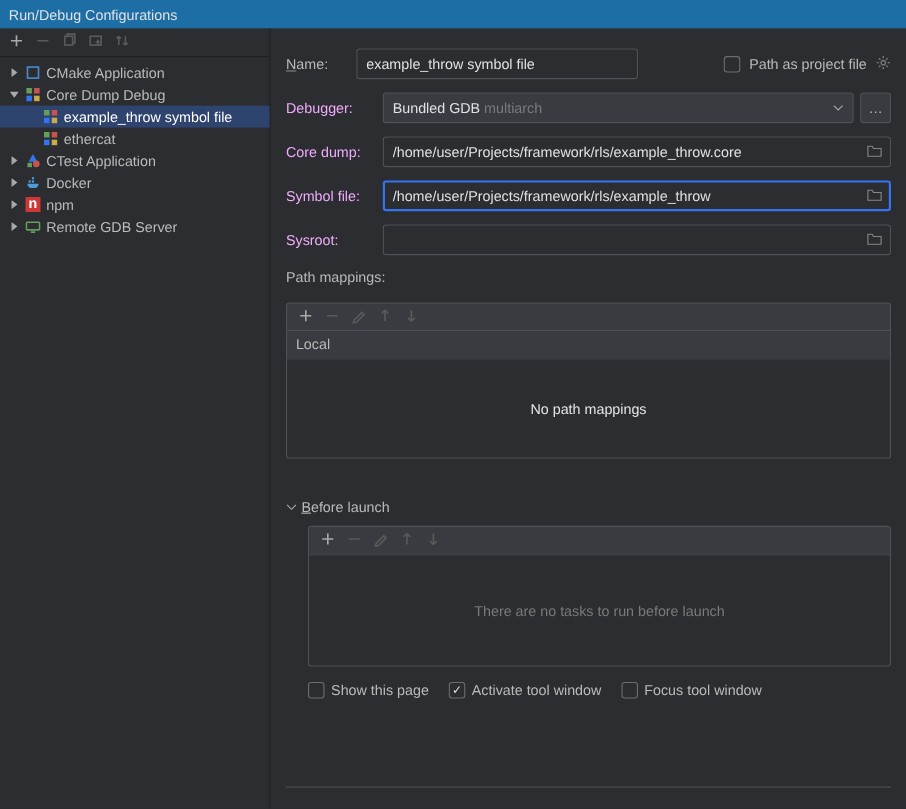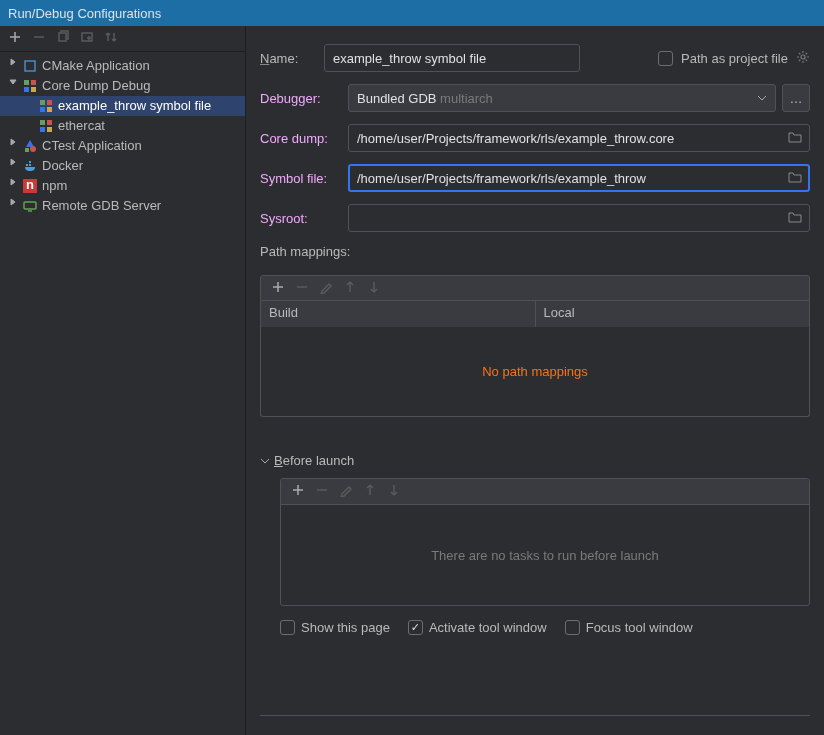--- a/index.html
+++ b/index.html
@@ -4,21 +4,21 @@
 <style>
 * { box-sizing: border-box; margin: 0; padding: 0; font-family: -apple-system, "Segoe UI", sans-serif; font-size: 13px; }
 body { background: #2b2d30; color: #bababa; width: 824px; height: 735px; overflow: hidden; }
 .titlebar { background: #1c6ea4; color: #dfe1e5; padding: 4px 8px; font-family: Menlo, Consolas, monospace; font-size: 13px; height: 26px; display: flex; align-items: center; }
 .main { display: flex; height: calc(735px - 26px); }
 .sidebar { width: 246px; background: #2b2d30; border-right: 1px solid #1e1f22; display: flex; flex-direction: column; }
 .toolbar { height: 26px; display: flex; align-items: center; gap: 10px; padding: 0 8px; border-bottom: 1px solid #1e1f22; }
 .toolbar svg { width: 14px; height: 14px; stroke: #aaa; fill: none; stroke-width: 1.5; }
 .toolbar .dim svg { stroke: #5a5a5a; }
 .tree { padding: 4px 0; }
-.tree-item { display: flex; align-items: flex-start; padding: 2px 8px; height: 20px; cursor: pointer; gap: 4px; }
+.tree-item { display: flex; align-items: center; padding: 2px 8px; height: 20px; cursor: pointer; gap: 4px; }
 .tree-item.selected { background: #2e436e; color: #fff; }
 .tree-item.child { padding-left: 38px; }
 .tree-item .chev { width: 10px; display: flex; justify-content: center; }
 .tree-item .chev svg { width: 8px; height: 8px; stroke: #aaa; fill: #aaa; }
 .tree-item .icon { width: 16px; height: 16px; display: flex; align-items: center; justify-content: center; }
 .content { flex: 1; padding: 18px 14px 10px 14px; overflow-y: auto; background: #2b2d30; }
 .row { display: flex; align-items: center; margin-bottom: 12px; }
 .row.label-row .lbl { width: 88px; color: #f0abfc; }
 .row .lbl u { text-decoration: underline; text-decoration-color: #888; }
 .field { flex: 1; background: #2b2d30; border: 1px solid #4e5157; border-radius: 3px; height: 28px; padding: 0 8px; color: #bababa; display: flex; align-items: center; }
@@ -33,21 +33,21 @@
 .top-right { display: flex; align-items: center; gap: 8px; margin-left: auto; }
 .checkbox { width: 15px; height: 15px; border: 1px solid #6b6d70; border-radius: 3px; display: flex; align-items: center; justify-content: center; cursor: pointer; }
 .checkbox.checked::after { content: "✓"; color: #dfe1e5; font-size: 11px; }
 .section-label { color: #bababa; margin-bottom: 16px; }
 .grid-toolbar { background: #393b40; border: 1px solid #4e5157; border-radius: 3px 3px 0 0; height: 26px; display: flex; align-items: center; gap: 10px; padding: 0 10px; }
 .grid-toolbar svg { width: 14px; height: 14px; stroke: #aaa; fill: none; stroke-width: 1.5; }
 .grid-toolbar .dim svg { stroke: #5a5a5a; }
 .grid-header { display: flex; background: #393b40; border-left: 1px solid #4e5157; border-right: 1px solid #4e5157; height: 26px; }
 .grid-header div { flex: 1; padding: 4px 8px; color: #bababa; border-right: 1px solid #4e5157; }
 .grid-header div:last-child { border-right: none; }
-.grid-body { border: 1px solid #4e5157; border-top: none; border-radius: 0 0 3px 3px; height: 90px; display: flex; align-items: center; justify-content: center; color: #f97316; }
+.grid-body { border: 1px solid #4e5157; border-top: none; border-radius: 0 0 3px 3px; height: 90px; display: flex; align-items: center; justify-content: center; color: #e5e5e5; }
 .before-launch { margin-top: 36px; }
 .before-head { display: flex; align-items: center; gap: 4px; color: #bababa; margin-bottom: 10px; cursor: pointer; }
 .before-body { margin-left: 20px; }
 .bl-box { border: 1px solid #4e5157; border-radius: 3px; }
 .bl-toolbar { height: 26px; display: flex; align-items: center; gap: 10px; padding: 0 10px; background: #393b40; border-bottom: 1px solid #4e5157; border-radius: 3px 3px 0 0; }
 .bl-empty { height: 100px; display: flex; align-items: center; justify-content: center; color: #7a7a7a; }
 .check-row { display: flex; align-items: flex-end; gap: 18px; margin-top: 14px; margin-left: 20px; }
 .check-item { display: flex; align-items: center; gap: 6px; }
 .sep-line { border-top: 1px solid #4e5157; margin-top: 80px; }
 svg.folder-icon { width: 14px; height: 12px; }
@@ -272,21 +272,20 @@
               <path d="M3 11l7-7 2 2-7 7-3 1z"></path>
             </svg></span>
         <span class="dim"><svg viewBox="0 0 14 14">
               <path d="M7 12V2M7 2L4 5M7 2l3 3"></path>
             </svg></span>
         <span class="dim"><svg viewBox="0 0 14 14">
               <path d="M7 2v10M7 12l-3-3M7 12l3-3"></path>
             </svg></span>
       </div>
       <div class="grid-header">
-        <div>Build</div>
         <div>Local</div>
       </div>
       <div class="grid-body">
         <span>No path mappings</span>
       </div>
     </div>
 
     <div class="before-launch">
       <div class="before-head">
         <svg width="10" height="10">

